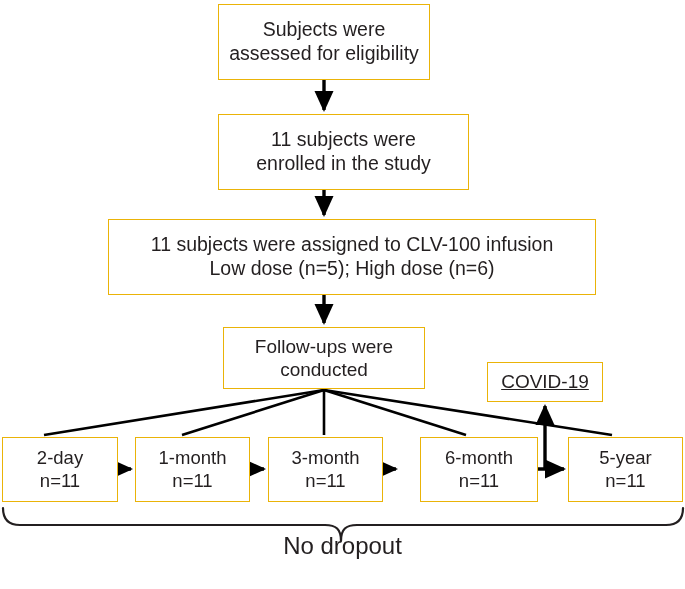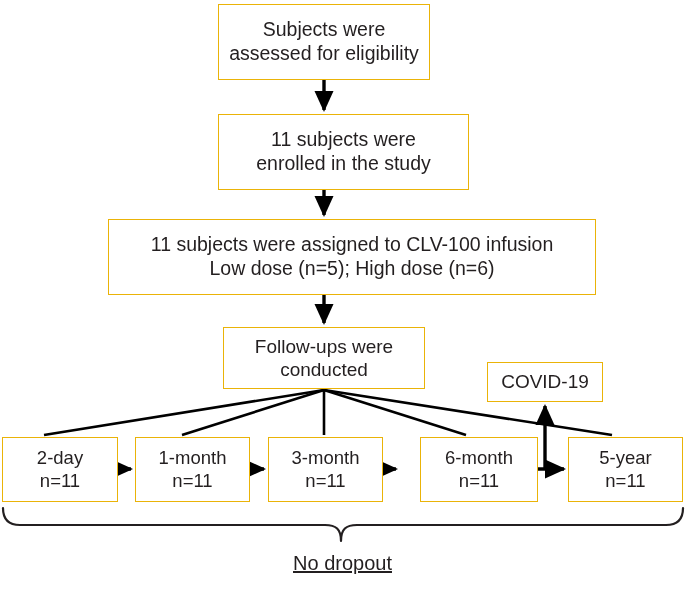--- a/index.html
+++ b/index.html
@@ -58,41 +58,41 @@
     left: 108px; top: 219px; width: 488px; height: 76px;
     font-size: 19.5px;
   }
   #node-followups {
     left: 223px; top: 327px; width: 202px; height: 62px;
     font-size: 19px;
   }
   #node-covid {
     left: 487px; top: 362px; width: 116px; height: 40px;
     font-size: 19px;
+    text-decoration: underline;
   }
   .followup-box {
     top: 437px; height: 65px;
     font-size: 18.5px;
   }
   #node-fu-0 { left: 2px;   width: 116px; }
   #node-fu-1 { left: 135px; width: 115px; }
   #node-fu-2 { left: 268px; width: 115px; }
   #node-fu-3 { left: 420px; width: 118px; }
   #node-fu-4 { left: 568px; width: 115px; }
 
   #label-no-dropout {
     position: absolute;
     left: 0;
-    top: 552px;
+    top: 532px;
     width: 685px;
     text-align: center;
-    font-size: 20px;
+    font-size: 24px;
     color: #231f20;
     z-index: 3;
-    text-decoration: underline;
   }
 </style>
 </head>
 <body>
 
 <div id="canvas">
 
   <svg class="svg-layer" viewBox="0 0 685 589" width="685" height="589" xmlns="http://www.w3.org/2000/svg">
     <defs>
       <marker id="arrowhead" markerWidth="7" markerHeight="7" refX="5.6" refY="3.2" orient="auto" markerUnits="strokeWidth">

